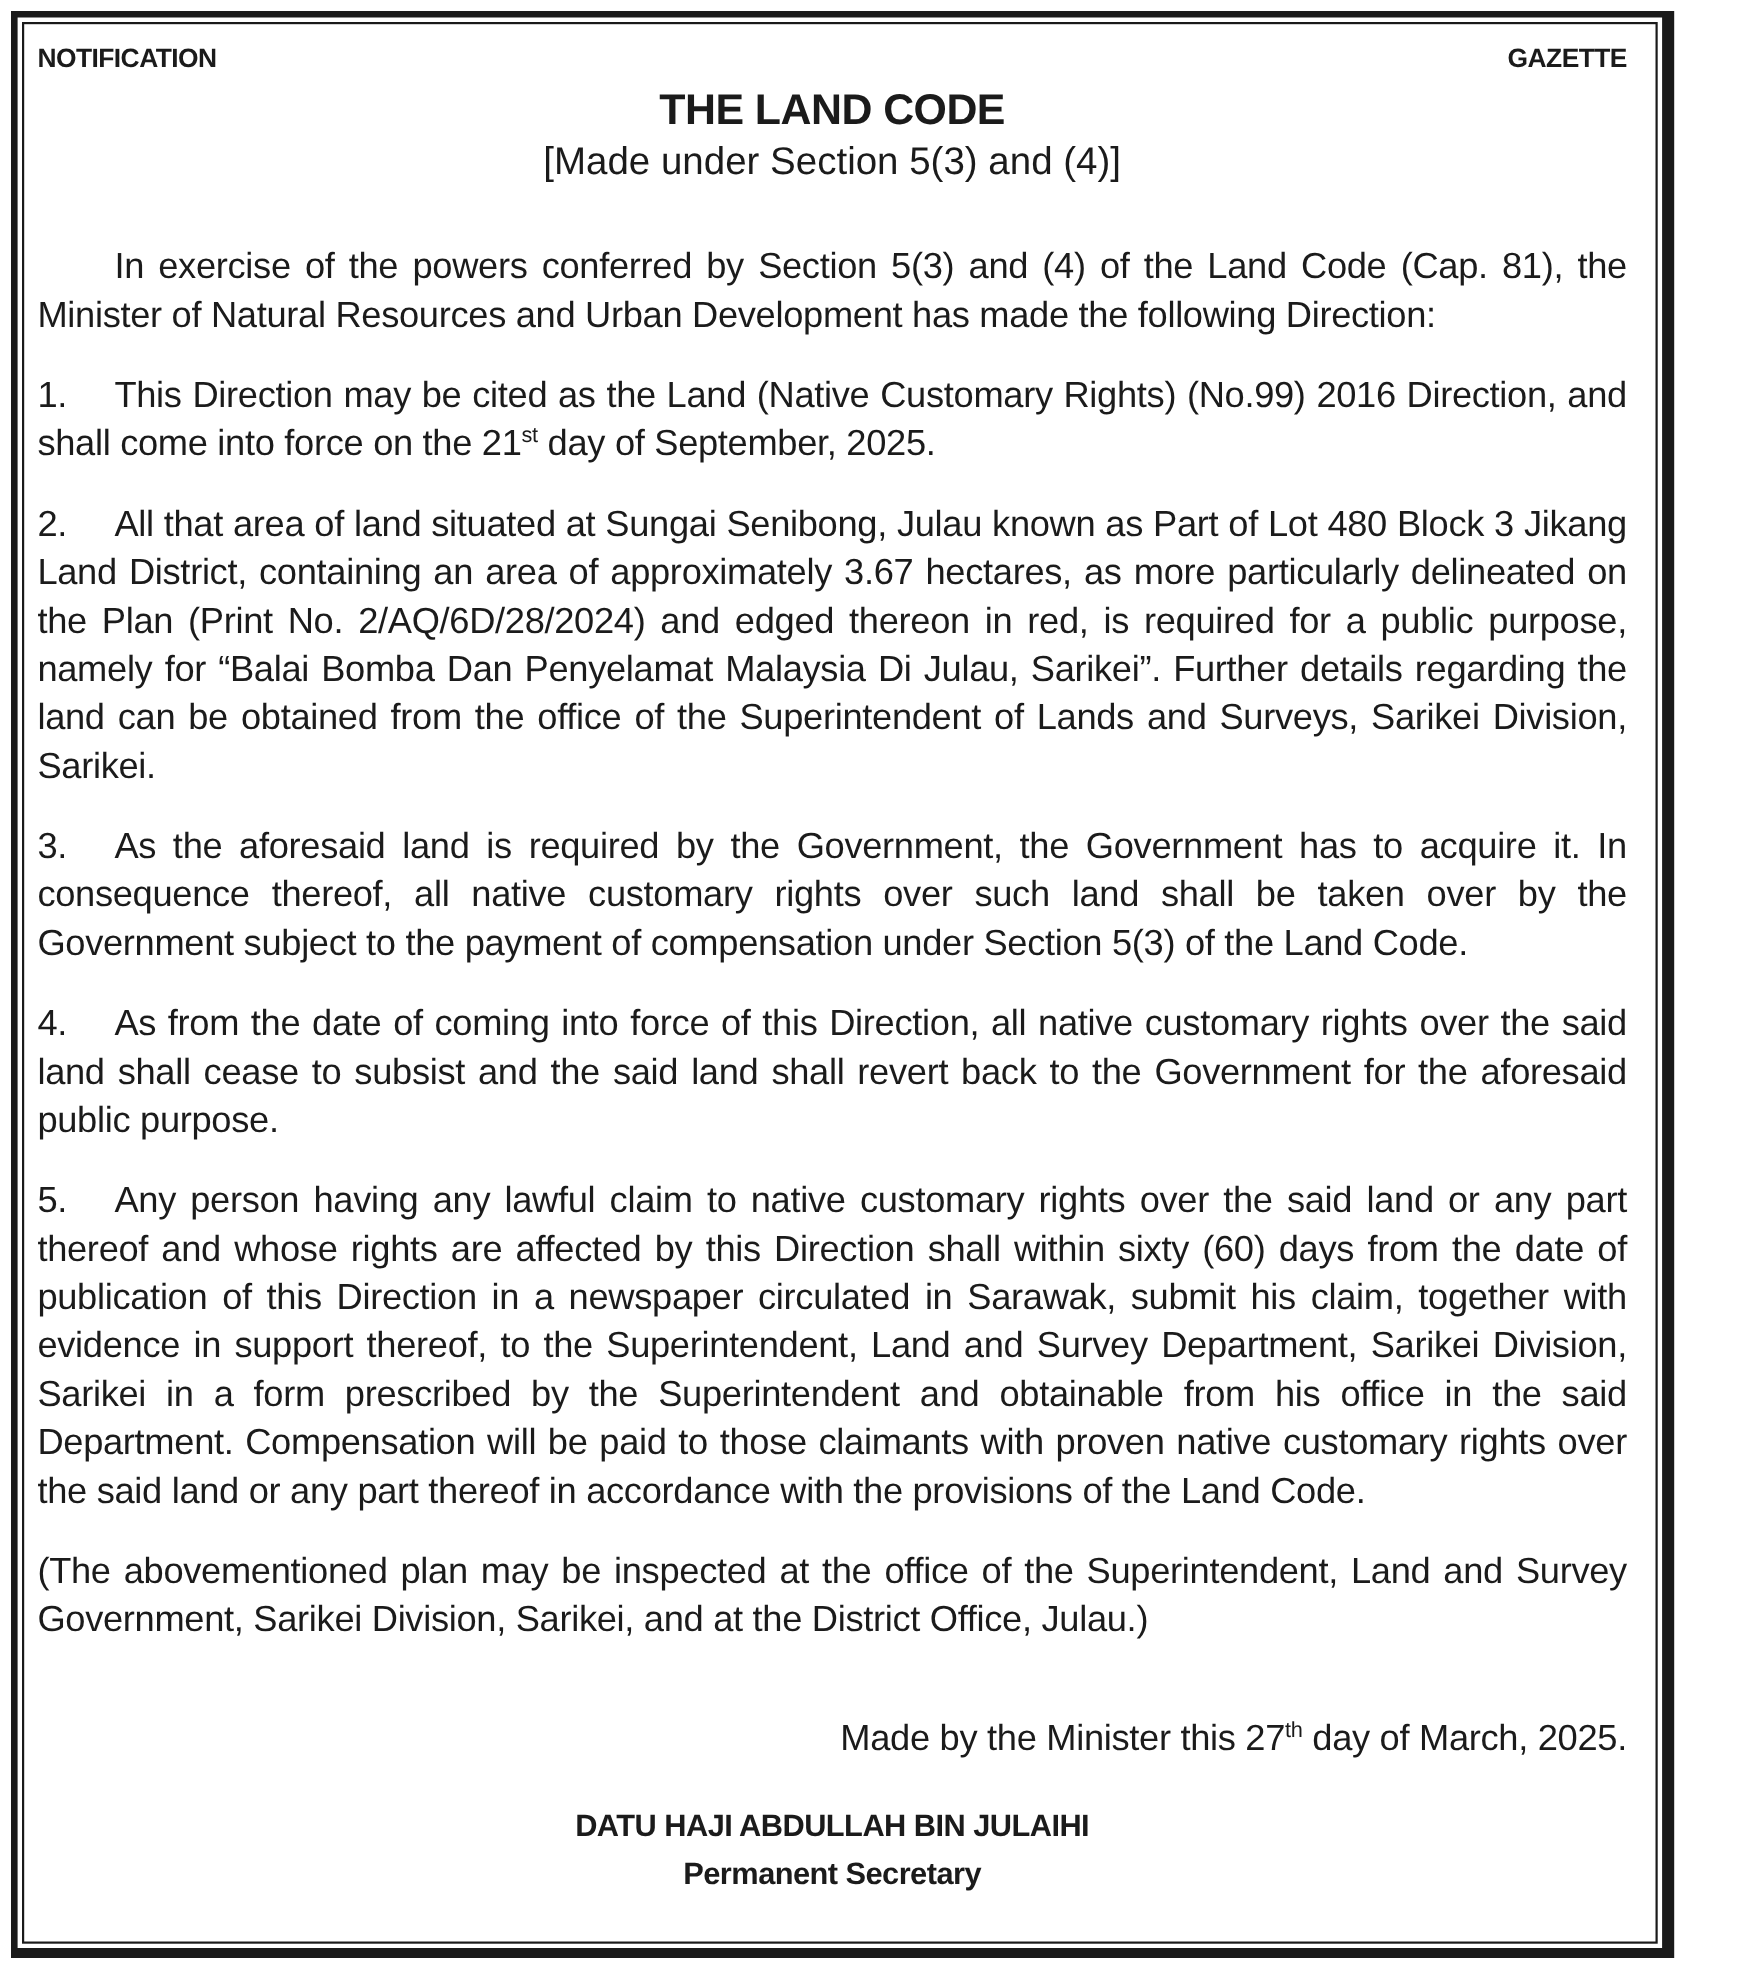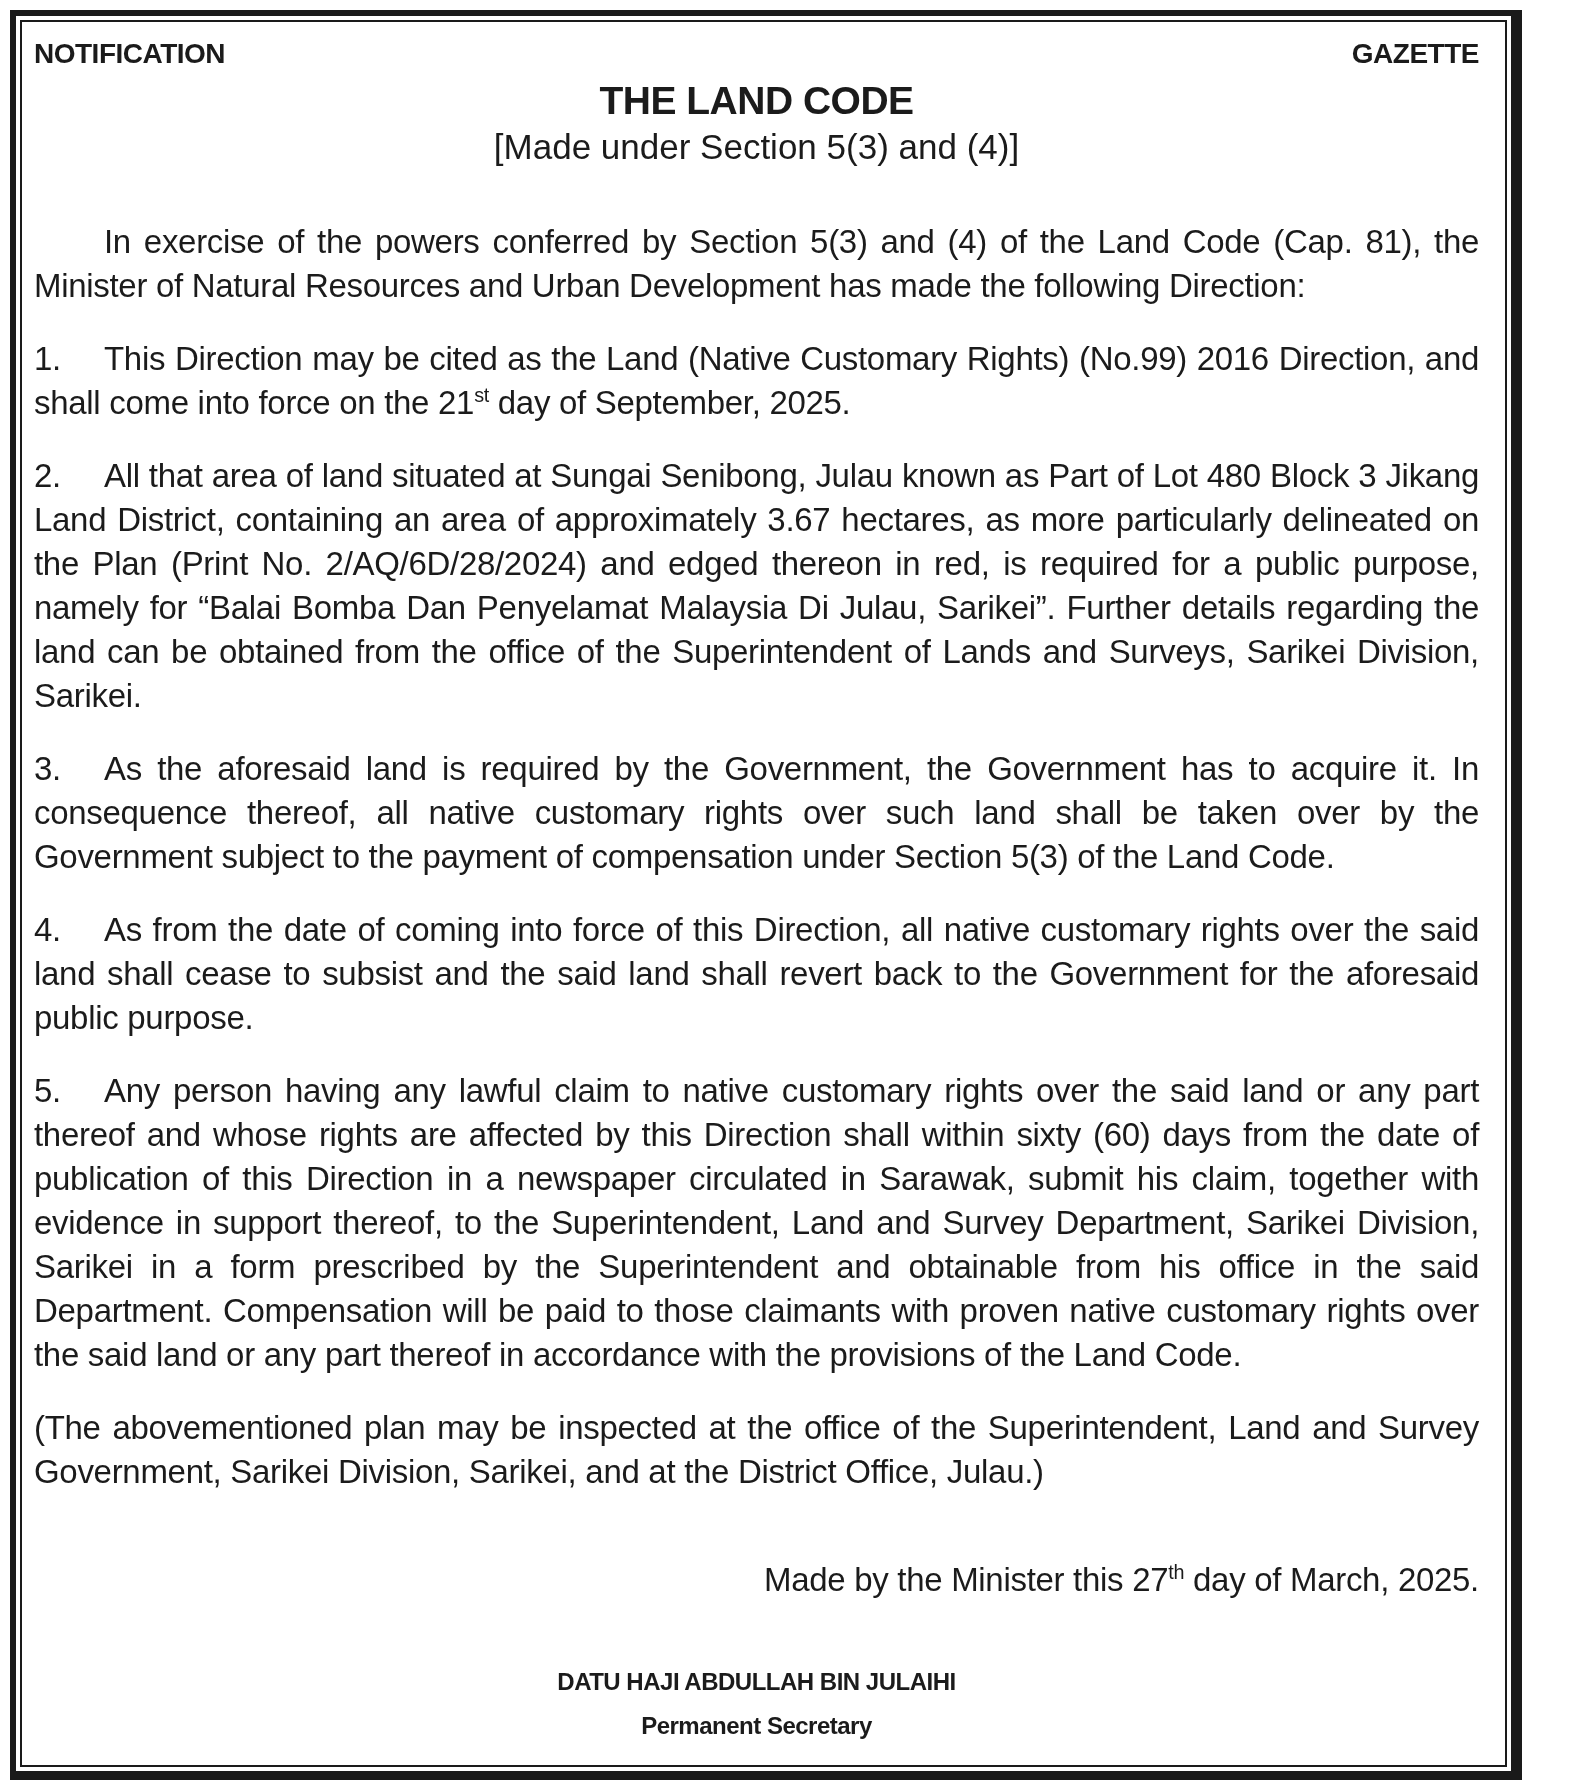--- a/index.html
+++ b/index.html
@@ -41,21 +41,21 @@
     left: 12px;
     right: 26px;
     top: 10px;
     bottom: 0;
   }
   .masthead {
     display: flex;
     justify-content: space-between;
     align-items: flex-start;
     font-weight: 700;
-    font-size: 28px;
+    font-size: 24px;
     letter-spacing: -0.5px;
     line-height: 44px;
   }
   .title-block {
     text-align: center;
     margin-top: 2px;
   }
   .title-main, .title-sub {
     font-weight: 700;
     font-size: 39px;
@@ -89,23 +89,23 @@
     font-size: 0.6em;
     line-height: 0;
     vertical-align: super;
   }
   .made-line {
     text-align: right;
     margin-top: 64px;
   }
   .signature {
     text-align: center;
-    margin-top: 58px;
+    margin-top: 36px;
     font-weight: 700;
-    font-size: 24px;
+    font-size: 28px;
     letter-spacing: -0.5px;
     line-height: 44px;
   }
   .sig-line { display: block; }
 </style>
 </head>
 <body>
 
 <div class="frame-outer">
   <div class="frame-inner">

